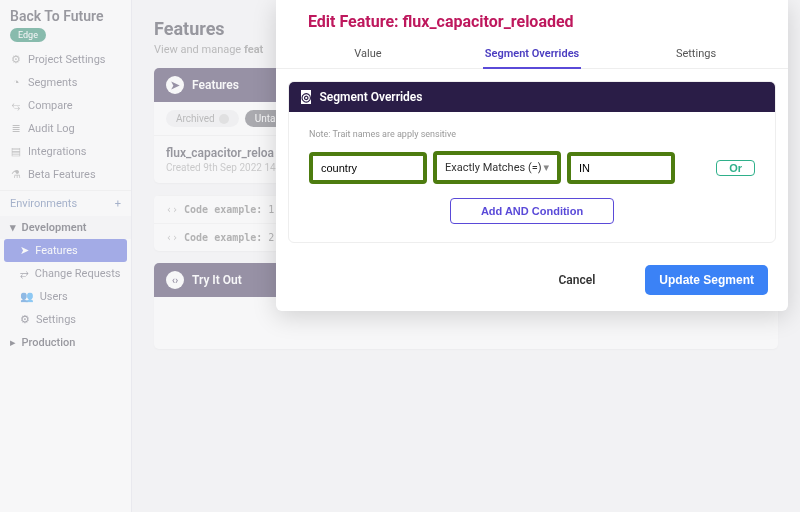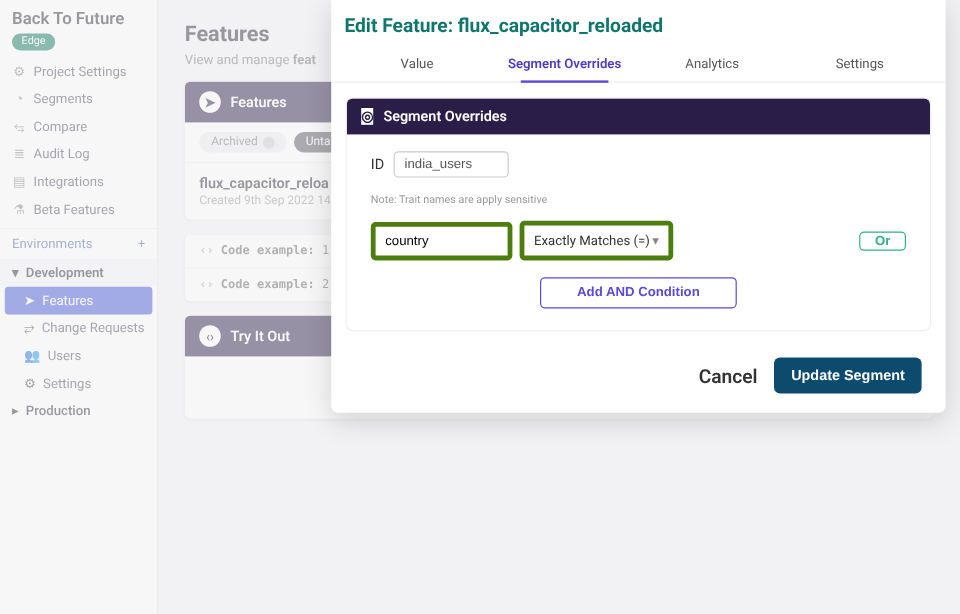--- a/index.html
+++ b/index.html
@@ -28,21 +28,21 @@
   .pill.archived { background: #edeef0; color: #777; }
   .pill.untagged { background: #55565e; color: #fff; }
   .feat-row { padding: 10px 12px; }
   .feat-name { font-size: 12px; font-weight: 600; color: #2a2a38; }
   .feat-meta { font-size: 10px; color: #999; margin-top: 2px; }
   .code-row { padding: 8px 12px; font-family: "SFMono-Regular", Consolas, monospace; font-size: 10px; color: #666; border-top: 1px solid #f0f0f0; display: flex; align-items: center; gap: 6px; }
   .code-row .ic { color: #999; }
   
   .overlay { position: absolute; inset: 0; background: rgba(240,240,243,0.55); backdrop-filter: blur(0.5px); }
   .dialog { position: absolute; right: 12px; top: 0; width: 512px; background: #fff; border-radius: 0 0 6px 6px; box-shadow: 0 6px 24px rgba(0,0,0,0.15); }
-  .dlg-title { font-size: 16px; font-weight: 700; padding: 12px 11px 10px; color: #0f766e; }
+  .dlg-title { font-size: 16px; font-weight: 700; padding: 12px 32px 10px; color: #be185d; }
   .tabs { display: flex; border-bottom: 1px solid #eee; padding: 0 10px; }
   .tab { flex: 1; text-align: center; font-size: 11px; color: #555; padding: 6px 0 8px; cursor: pointer; }
   .tab.active { color: #4a3cc0; font-weight: 600; position: relative; }
   .tab.active::after { content: ""; position: absolute; left: 20%; right: 20%; bottom: -1px; height: 2px; background: #5a4ad8; }
   .seg-card { margin: 12px; border: 1px solid #eee; border-radius: 6px; overflow: hidden; }
   .seg-hd { background: #2a1d47; color: #fff; padding: 8px 12px; display: flex; align-items: center; gap: 8px; font-size: 12px; font-weight: 600; }
   .seg-body { padding: 14px 20px 18px; }
   .id-row { display: flex; align-items: center; gap: 8px; margin-bottom: 14px; }
   .id-label { font-size: 12px; color: #333; }
   .id-input { border: 1px solid #ccc; border-radius: 4px; padding: 4px 8px; font-size: 11px; width: 96px; color: #555; }
@@ -50,22 +50,22 @@
   .note { font-size: 9px; color: #999; margin-top: 3px; }
   .rule-row { display: flex; gap: 6px; margin-top: 12px; align-items: center; }
   .rule-row input, .rule-row .select { border: 4px solid #4d7c0f; border-radius: 4px; padding: 6px 8px; font-size: 11px; background: #fff; }
   .w-trait { width: 118px; }
   .w-op { width: 128px; display: flex; justify-content: space-between; align-items: center; cursor: pointer; color: #333; }
   .w-val { width: 108px; }
   .or-btn { border: 1px solid #2fb08a; color: #2fb08a; background: #fff; padding: 1px 12px; border-radius: 4px; font-size: 11px; font-weight: 600; cursor: pointer; margin-left: auto; }
   .and-row { text-align: center; margin-top: 14px; }
   .and-btn { border: 1px solid #5a4ad8; color: #5a4ad8; background: #fff; padding: 6px 30px; border-radius: 4px; font-size: 11px; font-weight: 600; cursor: pointer; }
   .footer-row { display: flex; justify-content: flex-end; gap: 14px; padding: 10px 20px 16px; align-items: center; }
-  .cancel { font-size: 16px; color: #333; cursor: pointer; font-weight: 600; }
-  .update { background: #0c4a6e; color: #fff; border: none; padding: 8px 14px; border-radius: 5px; font-size: 12px; font-weight: 600; cursor: pointer; }
+  .cancel { font-size: 12px; color: #333; cursor: pointer; font-weight: 600; }
+  .update { background: #3b82f6; color: #fff; border: none; padding: 8px 14px; border-radius: 5px; font-size: 12px; font-weight: 600; cursor: pointer; margin-left: 36px; }
 </style>
 </head>
 <body>
 
 <aside class="sidebar">
   <div class="proj-head">
     <div class="proj-title">Back To Future</div>
     <span class="edge-badge">Edge</span>
   </div>
   <div class="nav-item">
@@ -168,41 +168,37 @@
     <div style="height:52px"></div>
   </div>
 </main>
 
 <div class="overlay"></div>
 <div class="dialog">
   <div class="dlg-title">Edit Feature: flux_capacitor_reloaded</div>
   <div class="tabs">
     <div class="tab">Value</div>
     <div class="tab active">Segment Overrides</div>
-    <div class="tab">Analytics</div>
     <div class="tab">Settings</div>
   </div>
 
   <div class="seg-card">
     <div class="seg-hd">
       <span class="round-ic" style="background:#fff;color:#2a1d47">◎</span>
       <span>Segment Overrides</span>
     </div>
     <div class="seg-body">
-      <div class="id-row">
-        <span class="id-label">ID</span>
-        <input class="id-input" value="india_users" style="">
-      </div>
       <div class="note">Note: Trait names are apply sensitive</div>
       <div class="rule-row">
         <input class="w-trait" value="country" style="">
         <div class="select w-op">
           <span>Exactly Matches (=)</span>
           <span style="color:#888">▾</span>
         </div>
+        <input class="w-val" value="IN" style="">
         <button class="or-btn">Or</button>
       </div>
       <div class="and-row">
         <button class="and-btn">Add AND Condition</button>
       </div>
     </div>
   </div>
 
   <div class="footer-row">
     <span class="cancel">Cancel</span>

